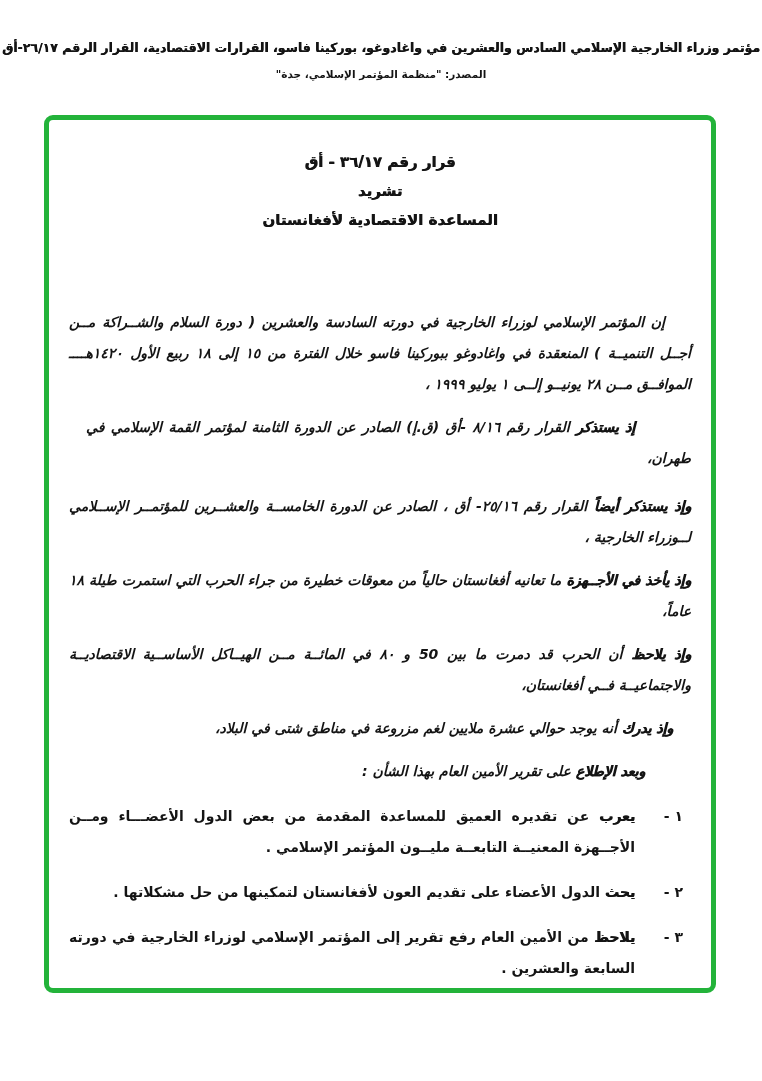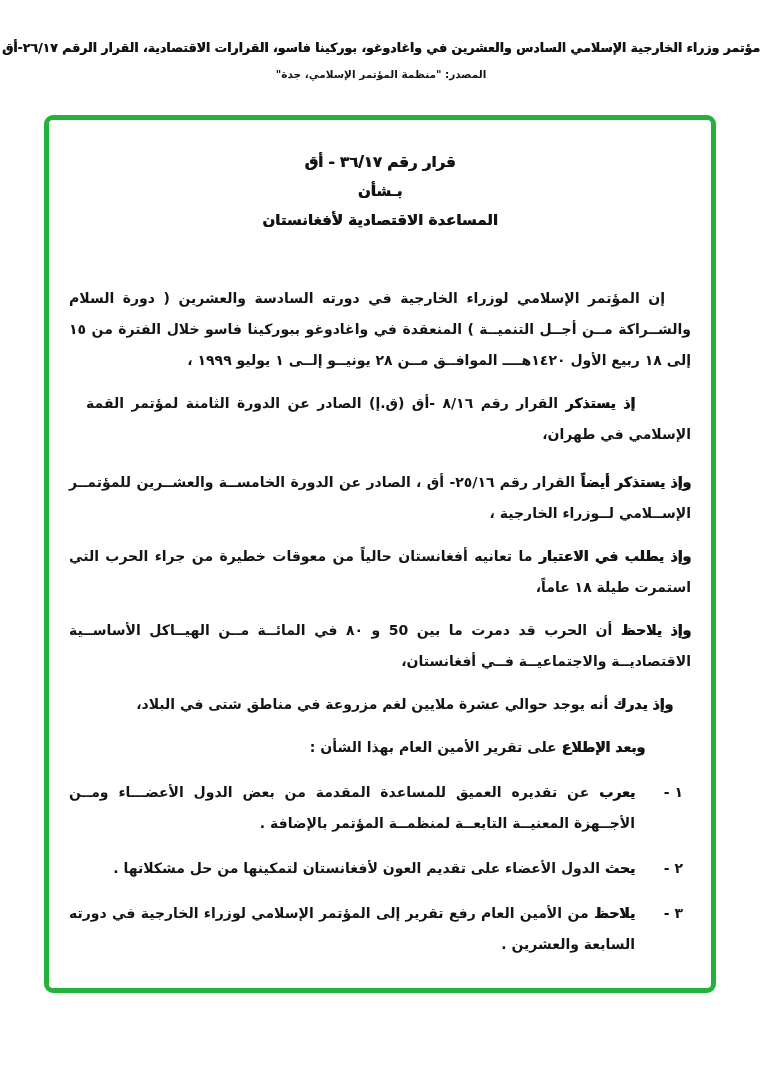--- a/index.html
+++ b/index.html
@@ -38,23 +38,23 @@
     padding:18px 20px 0 20px;
     background:#ffffff;
   }
   .title-block{
     margin-top:10px;
     text-align:center;
     font-weight:bold;
     font-size:15px;
     line-height:29px;
     text-shadow:0.6px 0 currentColor;
-    margin-bottom:48px;
+    margin-bottom:72px;
   }
-  .body-text{font-size:14px;line-height:31px;font-weight:bold;}
+  .body-text{font-size:14px;line-height:31px;font-weight:bold;font-style:italic;}
   .body-text p{
     margin:12px 0;
     text-align:justify;
     text-align-last:right;
   }
   #paragraphs p:nth-child(1){text-indent:26px;}
   #paragraphs p:nth-child(2){text-indent:56px;margin-left:17px;}
   #paragraphs p:nth-child(3){text-indent:0;margin-top:17px;}
   #paragraphs p:nth-child(4){text-indent:0;}
   #paragraphs p:nth-child(5){text-indent:0;}
@@ -94,45 +94,45 @@
 
   <div class="top-header">
     <div class="line1">مؤتمر وزراء الخارجية الإسلامي السادس والعشرين في واغادوغو، بوركينا فاسو، القرارات الاقتصادية، القرار الرقم ٢٦/١٧-أق</div>
     <div class="line2">المصدر:  "منظمة المؤتمر الإسلامي، جدة"</div>
   </div>
 
   <div class="frame" style="border-color: rgb(35, 179, 58);">
 
     <div class="title-block">
       <div>قرار رقم ٣٦/١٧ - أق</div>
-      <div>بـشأن</div>
+      <div>تشريد</div>
       <div>المساعدة الاقتصادية لأفغانستان</div>
     </div>
 
     <div class="body-text" id="paragraphs">
   <p><b class="lead"></b><span>إن المؤتمر الإسلامي لوزراء الخارجية في دورته السادسة والعشرين ( دورة السلام والشــراكة مــن أجــل التنميــة ) المنعقدة في واغادوغو ببوركينا فاسو خلال الفترة من ١٥ إلى ١٨ ربيع الأول ١٤٢٠هــــ الموافــق مــن ٢٨ يونيــو إلــى ١ يوليو ١٩٩٩ ،</span></p>
 
   <p><b class="lead">إذ يستذكر</b><span> القرار رقم ٨/١٦ -أق (ق.إ) الصادر عن الدورة الثامنة لمؤتمر القمة الإسلامي في طهران،</span></p>
 
   <p><b class="lead">وإذ يستذكر أيضاً</b><span> القرار رقم ٢٥/١٦- أق ، الصادر عن الدورة الخامســة والعشــرين للمؤتمــر الإســلامي لــوزراء الخارجية ،</span></p>
 
-  <p><b class="lead">وإذ يطلب في الاعتبار</b><span> ما تعانيه أفغانستان حالياً من معوقات خطيرة من جراء الحرب التي استمرت طيلة ١٨ عاماً،</span></p>
+  <p><b class="lead">وإذ يأخذ في الأجــهزة</b><span> ما تعانيه أفغانستان حالياً من معوقات خطيرة من جراء الحرب التي استمرت طيلة ١٨ عاماً،</span></p>
 
   <p><b class="lead">وإذ يلاحظ</b><span> أن الحرب قد دمرت ما بين 50 و ٨٠ في المائــة مــن الهيــاكل الأساســية الاقتصاديــة والاجتماعيــة فــي أفغانستان،</span></p>
 
 
   <p><b class="lead">وإذ يدرك</b><span> أنه يوجد حوالي عشرة ملايين لغم مزروعة في مناطق شتى في البلاد،</span></p>
 
   <p><b class="lead">وبعد الإطلاع</b><span> على تقرير الأمين العام بهذا الشأن :</span></p>
 </div>
 
     <div class="items" id="items">
   <div class="item">
     <span class="num">١ -</span>
-    <p><b class="lead">يعرب</b><span> عن تقديره العميق للمساعدة المقدمة من بعض الدول الأعضـــاء ومــن الأجــهزة المعنيــة التابعــة لمنظمــة المؤتمر بالإضافة .</span></p>
+    <p><b class="lead">يعرب</b><span> عن تقديره العميق للمساعدة المقدمة من بعض الدول الأعضـــاء ومــن الأجــهزة المعنيــة التابعــة مليــون المؤتمر الإسلامي .</span></p>
   </div>
 
   <div class="item">
     <span class="num">٢ -</span>
     <p><b class="lead">يحث</b><span> الدول الأعضاء على تقديم العون لأفغانستان لتمكينها من حل مشكلاتها .</span></p>
   </div>
 
   <div class="item">
     <span class="num">٣ -</span>
     <p><b class="lead">يلاحظ</b><span> من الأمين العام رفع تقرير إلى المؤتمر الإسلامي لوزراء الخارجية في دورته السابعة والعشرين .</span></p>

